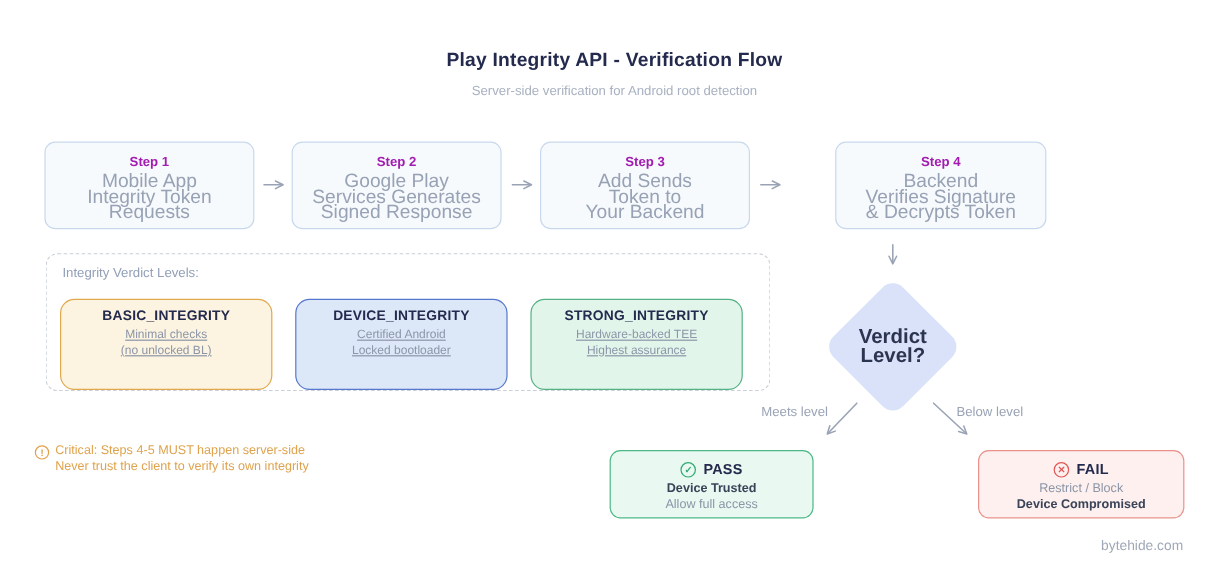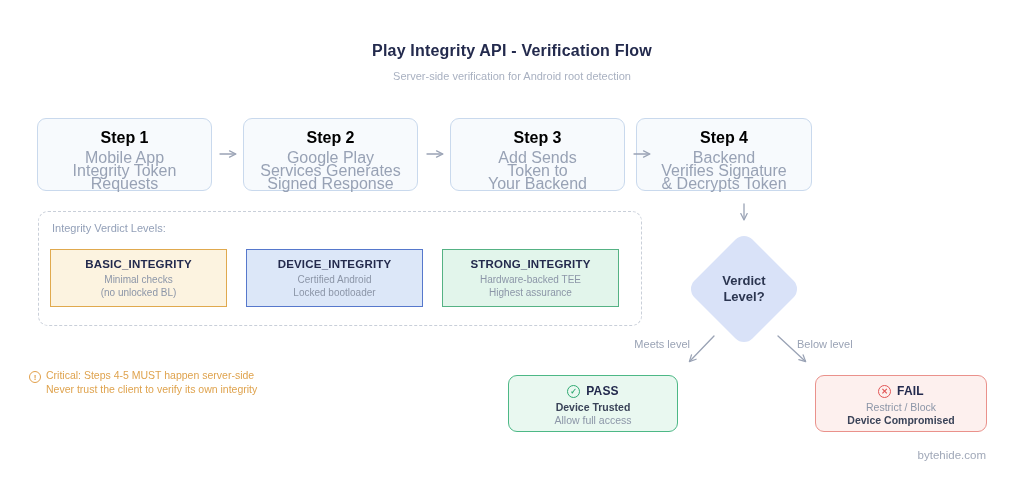--- a/index.html
+++ b/index.html
@@ -27,53 +27,53 @@
     position: absolute; top: 118px; height: 73px; width: 175px;
     background: #f7fafd;
     border: 1px solid #c9d9ed;
     border-radius: 9px;
     text-align: center;
     padding-top: 10px;
   }
   .step.s1 { left: 37px; }
   .step.s2 { left: 243px; }
   .step.s3 { left: 450px; }
-  .step.s4 { left: 636px; width: 176px; }
-  .step-title { font-size: 16px; font-weight: 700; color: #000000; margin-bottom: 4px; }
+  .step.s4 { left: 696px; width: 176px; }
+  .step-title { font-size: 11px; font-weight: 700; color: #a21caf; margin-bottom: 4px; }
   .step-line { font-size: 16px; color: #98a2b5; line-height: 13px; }
   
   .overlay { position: absolute; left: 0; top: 0; width: 1024px; height: 479px; pointer-events: none; }
   
   .verdict-container {
     position: absolute; left: 38px; top: 211px; width: 604px; height: 115px;
     border: 1.5px dashed #c9cfd9; border-radius: 10px;
   }
   .verdict-label {
     position: absolute; left: 52px; top: 222px;
     font-size: 11px; color: #93a0b8;
   }
   .level {
-    position: absolute; top: 249px; height: 58px; width: 177px;
-    border-radius: 0; text-align: center; padding-top: 8px;
+    position: absolute; top: 249px; height: 76px; width: 177px;
+    border-radius: 12px; text-align: center; padding-top: 8px;
   }
   .level-basic  { left: 50px;  background: #fcf3e0; border: 1.5px solid #e0a94e; }
   .level-device { left: 246px; background: #dce7f8; border: 1.5px solid #5678cc; }
   .level-strong { left: 442px; background: #e2f5eb; border: 1.5px solid #55b284; }
   .level-title { font-size: 11.5px; font-weight: 700; color: #232a4d; margin-bottom: 3px; letter-spacing:.2px; }
-  .level-line  { font-size: 10px; color: #8c96a8; line-height: 13px; }
+  .level-line  { font-size: 10px; color: #8c96a8; line-height: 13px; text-decoration: underline; }
   
   .diamond {
     position: absolute; left: 703px; top: 248px; width: 82px; height: 82px;
     background: #d9e2f8; border-radius: 12px;
     transform: rotate(45deg);
   }
   .diamond-label {
     position: absolute; left: 703px; top: 248px; width: 82px; height: 82px;
     display: flex; align-items: center; justify-content: center; text-align: center;
-    font-size: 13px; font-weight: 600; color: #2b3550; line-height: 16px;
+    font-size: 17px; font-weight: 600; color: #2b3550; line-height: 16px;
   }
   .branch-label { position: absolute; font-size: 11px; color: #9aa3b5; }
   .branch-meets { left: 624px; top: 338px; width: 66px; text-align: right; }
   .branch-below { left: 797px; top: 338px; width: 66px; text-align: left; }
   
   .warning { position: absolute; left: 29px; top: 369px; width: 300px; }
   .warning-icon {
     position: absolute; left: 0; top: 2px;
     width: 12px; height: 12px; border: 1.2px solid #e2a04b; border-radius: 50%;
     font-size: 8px; font-weight: 700; color: #e2a04b;

